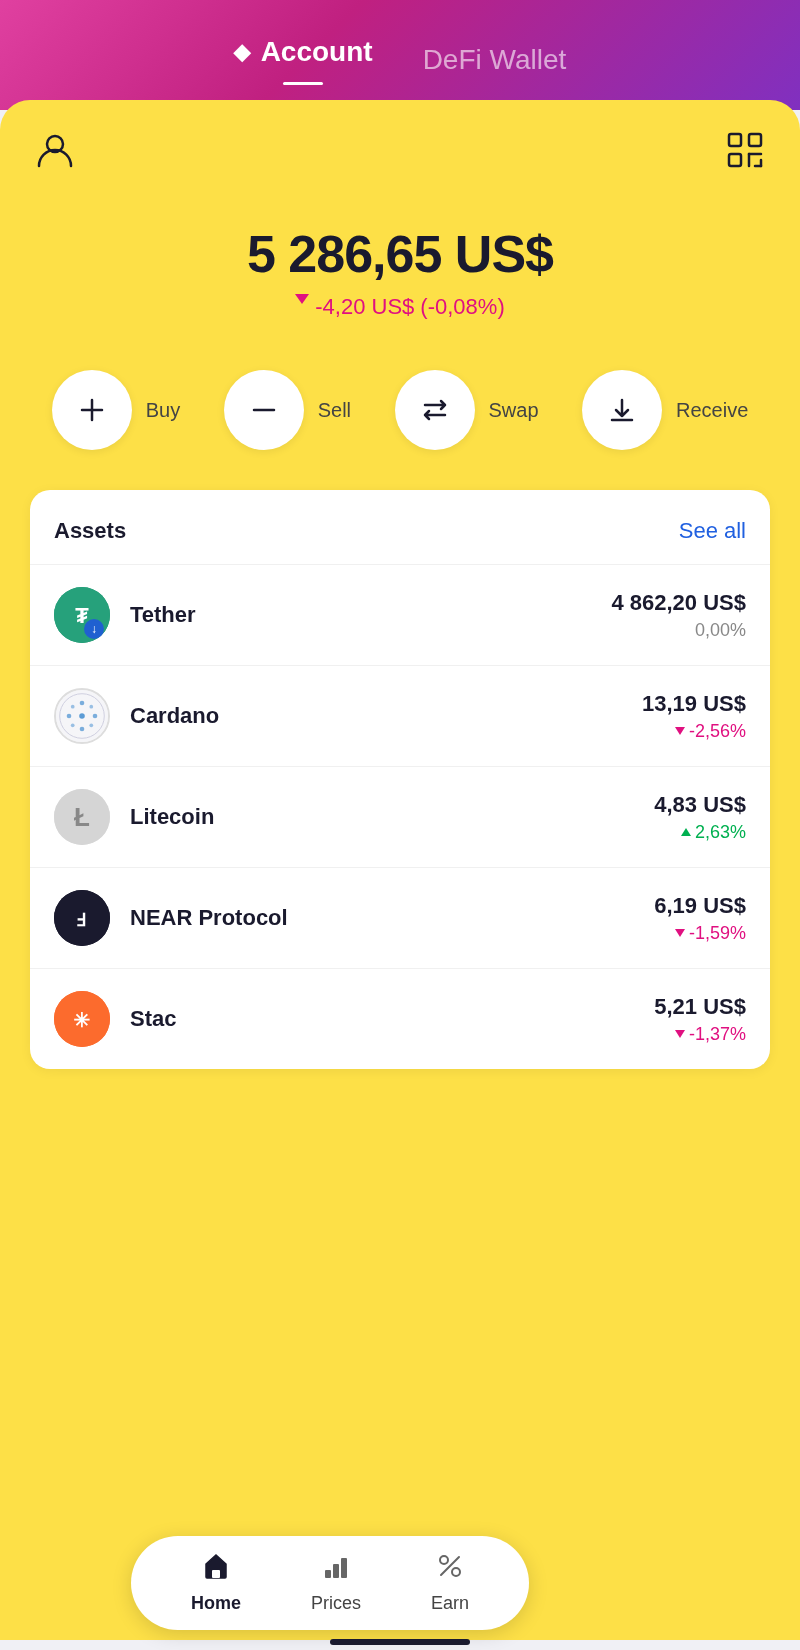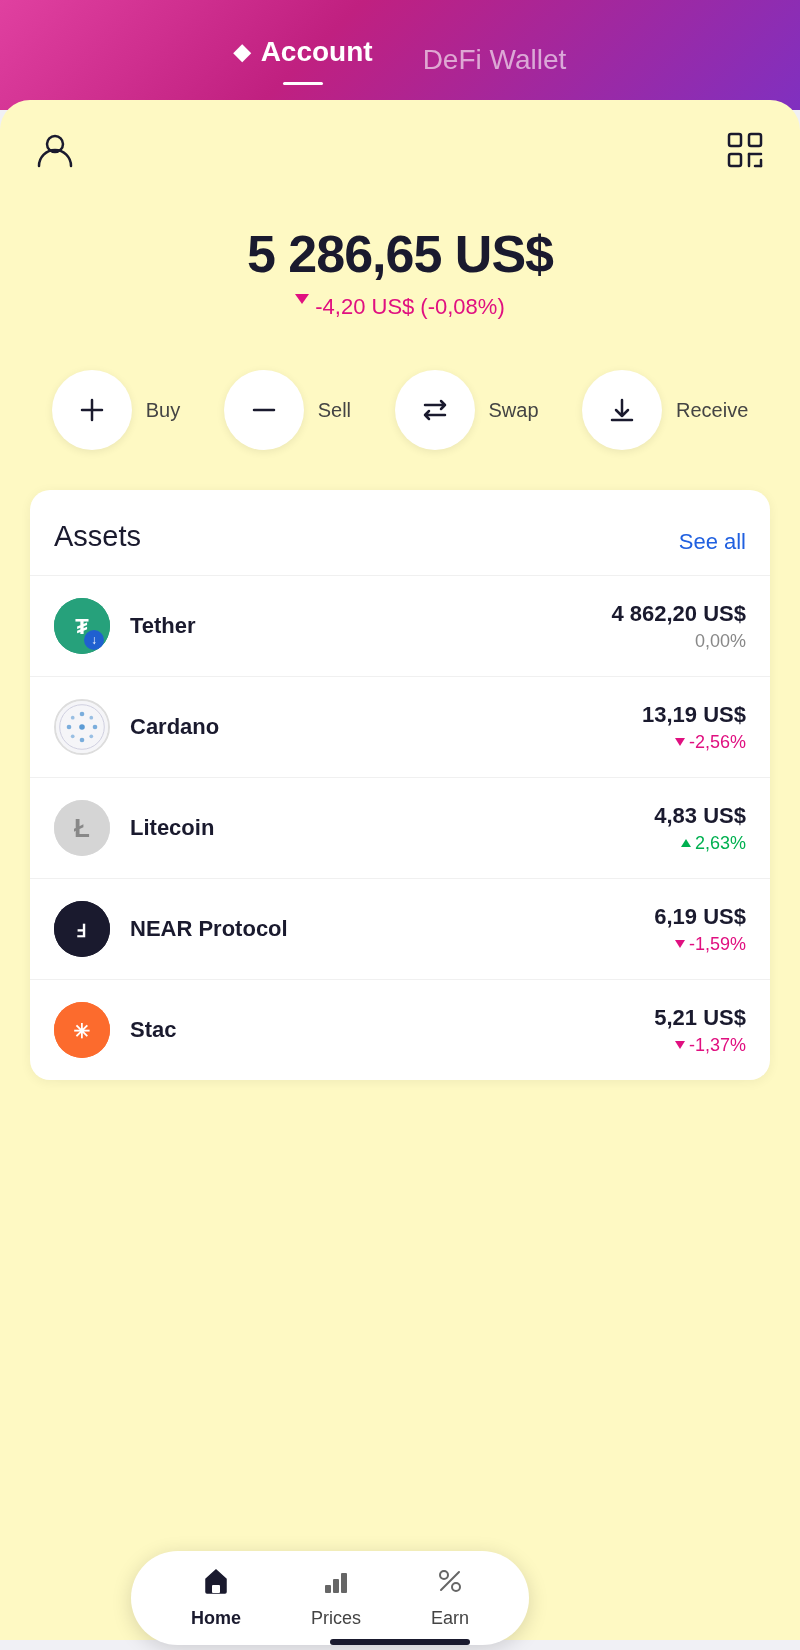--- a/index.html
+++ b/index.html
@@ -52,21 +52,21 @@
       color: rgba(255,255,255,0.6);
       font-weight: 500;
     }
     .header-tab.inactive::after {
       display: none;
     }
 
     
     .main-content {
       width: 100%;
-      background: #fef9c3;
+      background: #fde047;
       border-radius: 30px 30px 0 0;
       margin-top: -10px;
       padding: 20px 30px 0;
       min-height: 1540px;
       position: relative;
     }
 
     
     .top-bar {
       display: flex;
@@ -154,30 +154,29 @@
       overflow: hidden;
       box-shadow: 0 2px 12px rgba(0,0,0,0.06);
     }
     .assets-header {
       display: flex;
       justify-content: space-between;
       align-items: center;
       padding: 28px 24px 20px;
     }
     .assets-title {
-      font-size: 29px;
-      font-weight: 400;
+      font-size: 22px;
+      font-weight: 700;
       color: #1a1a2e;
     }
     .see-all {
       font-size: 22px;
       color: #2060e0;
       font-weight: 500;
       cursor: pointer;
-      margin-top: 11px;
     }
     .asset-item {
       display: flex;
       align-items: center;
       padding: 22px 24px;
       border-top: 1px solid #f0f0f0;
       cursor: pointer;
     }
     .asset-logo {
       width: 56px;
@@ -222,21 +221,21 @@
     .bottom-nav {
       position: fixed;
       bottom: 0;
       left: 0;
       width: 660px;
       height: 130px;
       background: transparent;
       display: flex;
       align-items: flex-end;
       justify-content: center;
-      padding-bottom: 5px;
+      padding-bottom: 20px;
       z-index: 100;
     }
     .bottom-nav-pill {
       background: white;
       border-radius: 50px;
       padding: 16px 60px;
       display: flex;
       gap: 70px;
       align-items: center;
       box-shadow: 0 4px 20px rgba(0,0,0,0.15);

